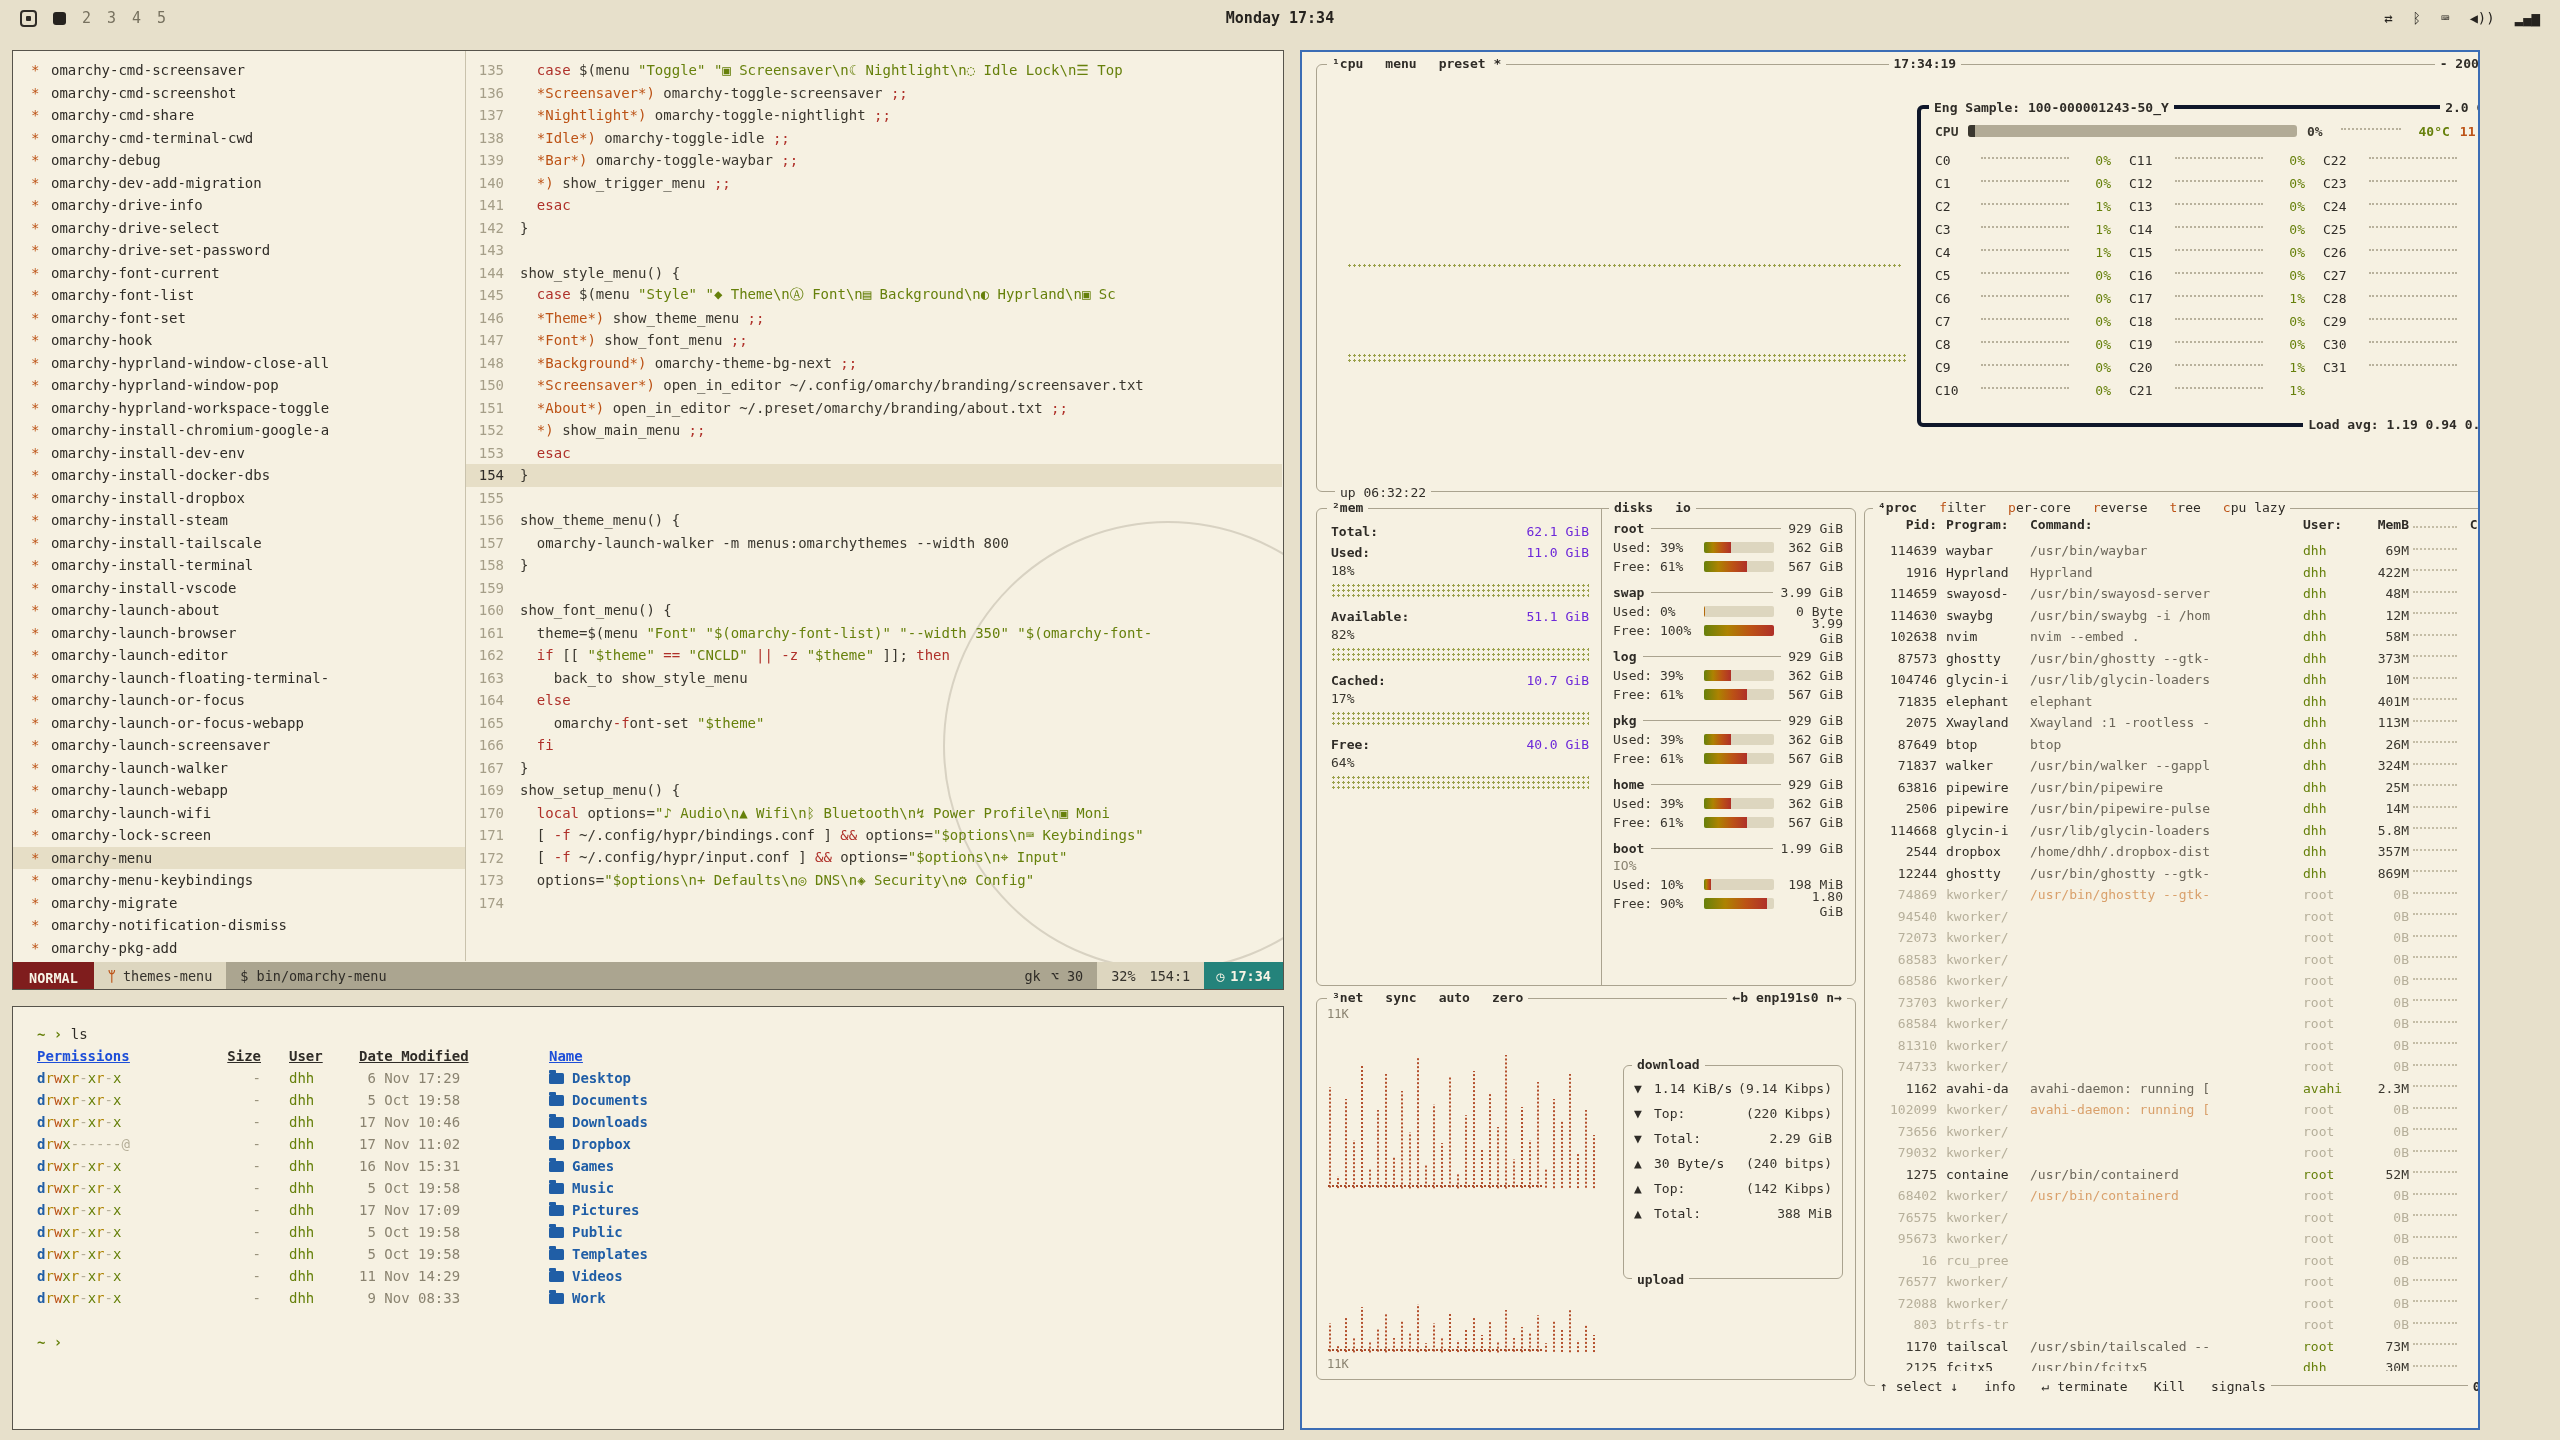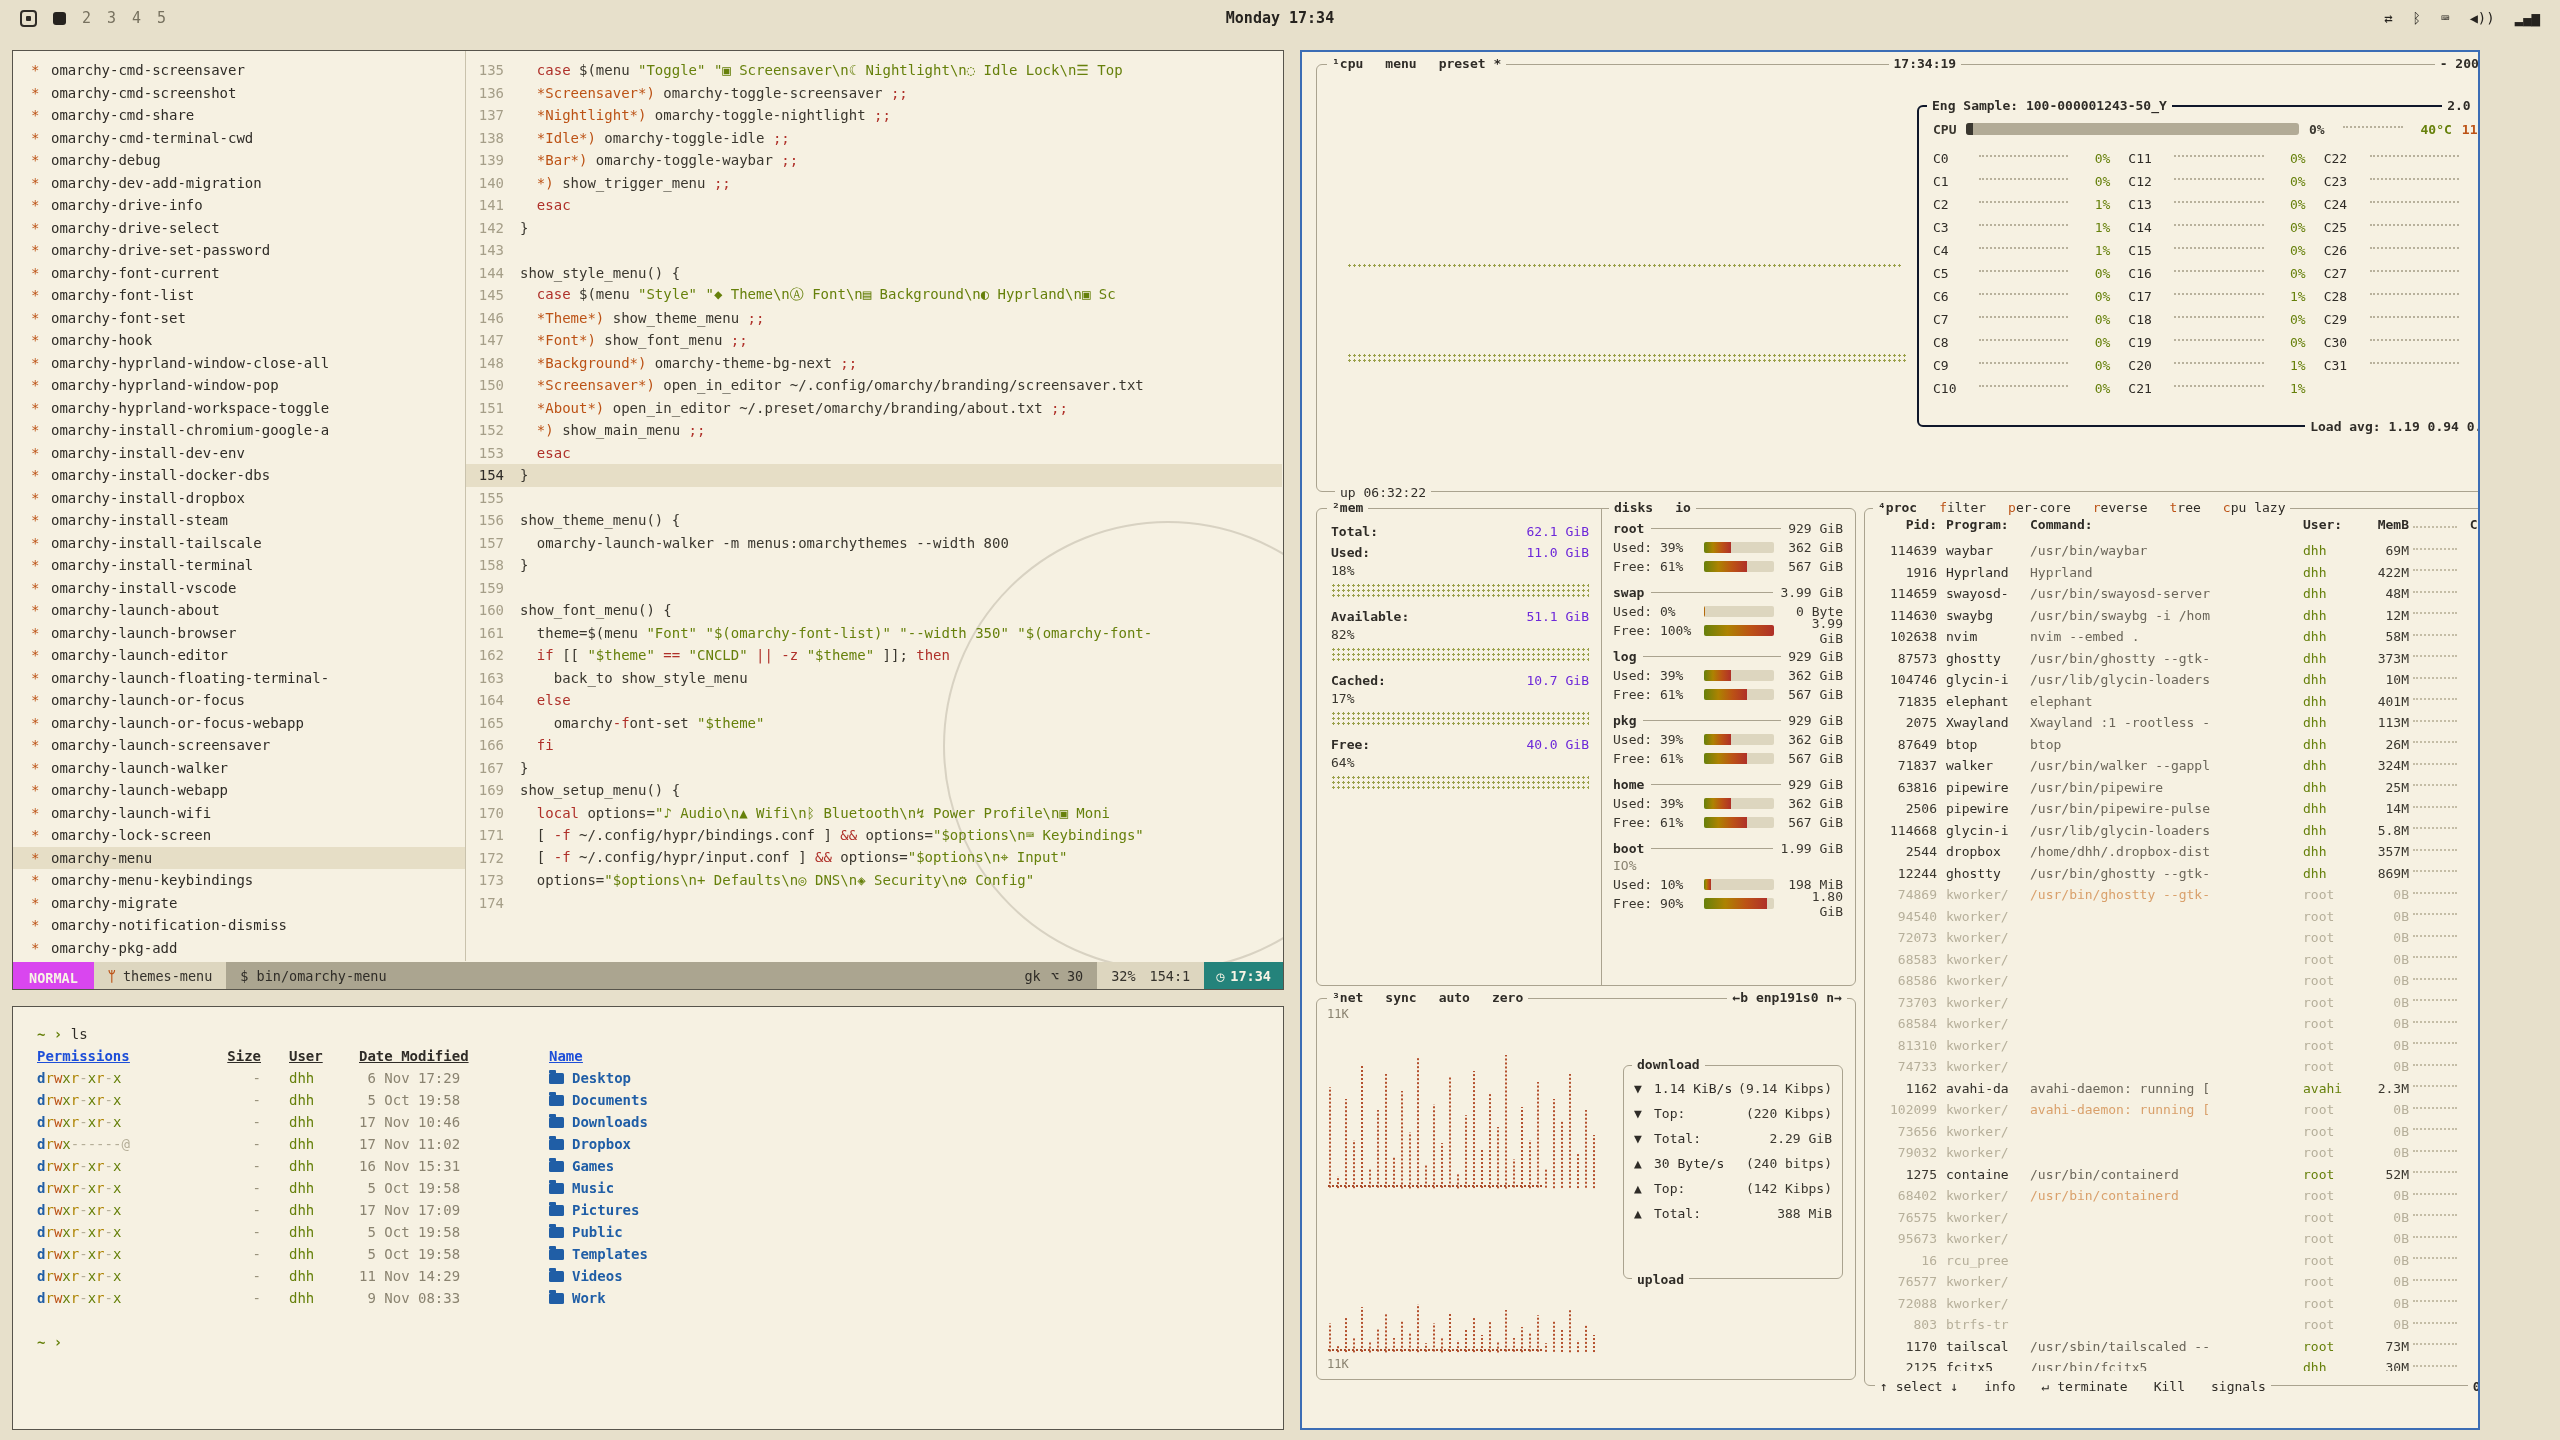--- a/index.html
+++ b/index.html
@@ -33,21 +33,21 @@
   .code-line.cursor{background:#e6dec6}
   .code-line.cursor .ln{color:#2f2c27;font-weight:normal}
   .code-line .ct{white-space:pre;color:#3a372f}
   .ct .k{color:#af3029}
   .ct .s{color:#66800b}
   .ct .v{color:#bc5215}
   .watermark{position:absolute;left:930px;top:470px;width:450px;height:450px;border:2px solid rgba(110,100,80,.22);border-radius:50%}
 
   
   .statusline{position:absolute;left:0;right:0;bottom:0;height:27px;display:flex;align-items:stretch;font-size:13.5px}
-  .sl-mode{background:#d946ef;color:#f8f4e6;font-weight:bold;display:flex;align-items:center;padding:16px 16px}
+  .sl-mode{background:#7f1d1d;color:#f8f4e6;font-weight:bold;display:flex;align-items:center;padding:16px 16px}
   .sl-branch{background:#ddd6bf;color:#35322c;display:flex;align-items:center;gap:7px;padding:0 14px}
   .sl-branch .bic{color:#bc5215;font-weight:bold}
   .sl-mid{background:#aba590;color:#2f2c27;flex:1;display:flex;align-items:center;padding:0 14px;gap:10px}
   .sl-mid .spacer{flex:1}
   .sl-pos{background:#ddd6bf;color:#35322c;display:flex;align-items:center;gap:14px;padding:0 14px}
   .sl-clock{background:#24837b;color:#f8f4e6;display:flex;align-items:center;gap:6px;padding:0 12px;font-weight:bold}
 
   
   #terminal{left:12px;top:1006px;width:1272px;height:424px}
   .termbody{padding:16px 24px;line-height:22px;white-space:pre}
@@ -68,21 +68,21 @@
   
   #btop{left:1300px;top:50px;width:1180px;height:1380px;font-size:13px;color:#3a372f}
   .box{position:absolute;border:1px solid #aaa38f;border-radius:6px}
   .blab{position:absolute;top:-9px;background:#f6f1e2;padding:0 5px;font-weight:bold;color:#2f2c27;white-space:nowrap;display:flex;gap:22px}
   .blab-b{position:absolute;bottom:-9px;background:#f6f1e2;padding:0 5px;white-space:nowrap;color:#2f2c27}
   .hot{color:#bc5215}
 
   
   #cpubox{left:14px;top:12px;width:1218px;height:428px}
   .gdots{position:absolute;background-image:radial-gradient(#9aa04a 1.2px,transparent 1.3px);background-size:5px 5px}
-  #cpuinfo{position:absolute;left:600px;top:40px;width:600px;height:322px;border:2px solid #0f172a;border-radius:6px;padding:8px 14px}
+  #cpuinfo{position:absolute;left:600px;top:40px;width:600px;height:322px;border:4px solid #0f172a;border-radius:6px;padding:8px 14px}
   .cpumrow{display:flex;align-items:center;gap:10px;height:28px;font-weight:bold}
   .cpumeter{flex:1;height:12px;background:#b2ab96;border-radius:3px;overflow:hidden}
   .cpumeter i{display:block;height:100%;width:2%;background:#3a372f}
   .temp{color:#66800b}.watts{color:#bc5215}
   .coregrid{display:flex;gap:18px;margin-top:4px}
   .corecol{flex:1}
   .core-row{display:flex;align-items:center;height:23px}
   .core-row .cn{width:38px;color:#2f2c27}
   .core-row .cl{flex:1;border-bottom:2px dotted #b8b19c;margin:0 8px 5px}
   .core-row .cp{width:34px;text-align:right;color:#66800b}

